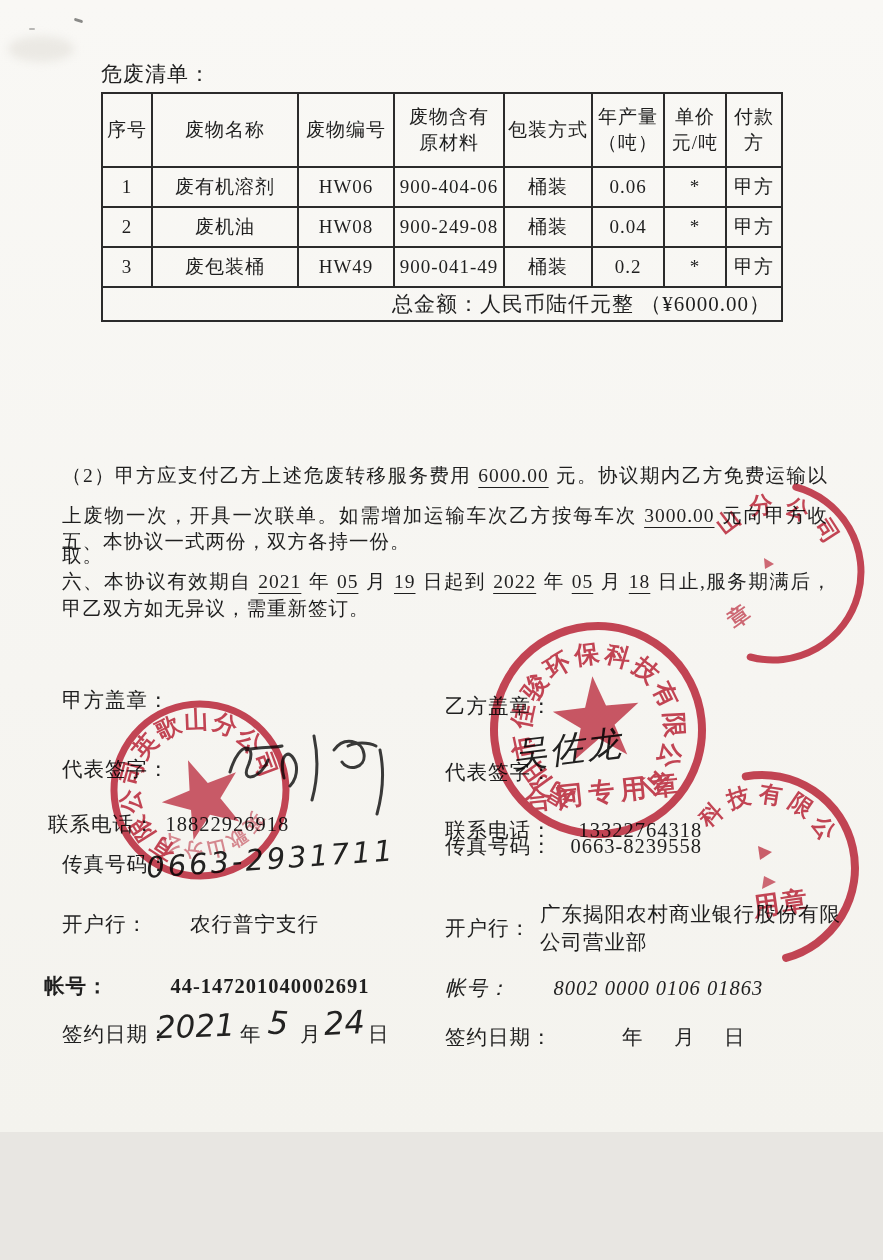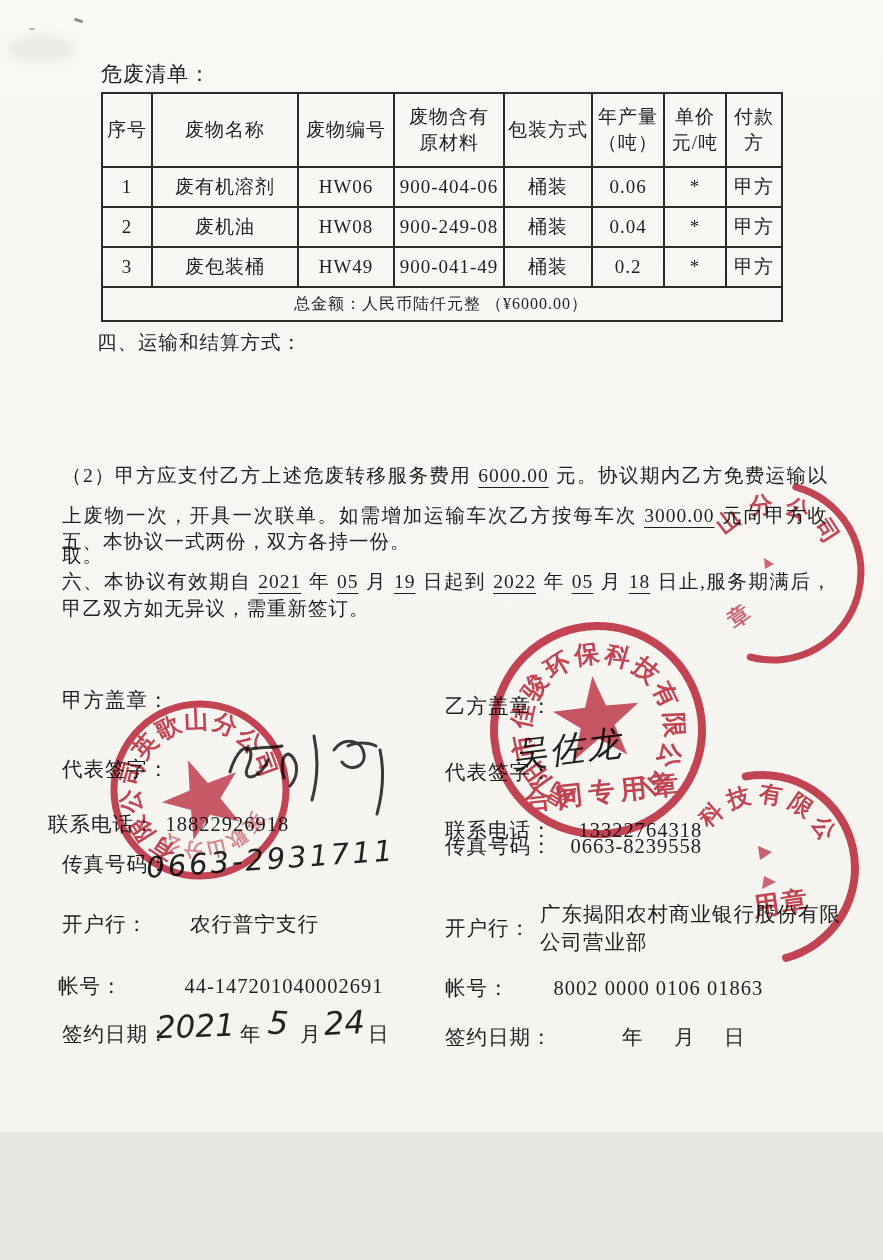--- a/index.html
+++ b/index.html
@@ -11,21 +11,21 @@
   .speck{position:absolute;background:#8a8a88;border-radius:2px;}
   .smudge{position:absolute;background:#ebe9e4;border-radius:50%;filter:blur(4px);}
 
   
   .list-title{left:101px;top:60px;font-size:21px;letter-spacing:1px;}
   table.waste{position:absolute;left:101px;top:92px;border-collapse:collapse;table-layout:fixed;width:680px;background:transparent;}
   table.waste th,table.waste td{border:2px solid #2b2b2b;text-align:center;vertical-align:middle;
       font-size:19px;font-weight:normal;padding:1px 2px;letter-spacing:1px;}
   table.waste thead th{height:70px;white-space:pre-line;line-height:26px;}
   table.waste tbody td{height:36px;}
-  table.waste tfoot td{height:30px;text-align:center;padding-right:4px;font-size:16px;}
+  table.waste tfoot td{height:30px;text-align:right;padding-right:10px;font-size:21px;}
 
   
   .para{position:absolute;font-size:19.5px;line-height:36px;letter-spacing:1px;text-align:justify;}
   .uv{text-decoration:underline;text-underline-offset:5px;padding:0 7px;}
   .tight{line-height:27px;}
 
   
   .row{position:absolute;font-size:20.5px;white-space:nowrap;letter-spacing:1px;}
   .val{margin-left:10px;}
 
@@ -108,21 +108,20 @@
           <td>甲方</td>
         </tr>
       </tbody>
     <tfoot>
       <tr>
         <td colspan="8">总金额：人民币陆仟元整 （¥6000.00）</td>
       </tr>
     </tfoot>
   </table>
 
-  <div class="abs para" style="left:97px;top:325px;">四、运输和结算方式：</div>
 
   <div class="abs para" style="left:62px;top:456px;width:766px;line-height:40px;">
     <span>（2）甲方应支付乙方上述危废转移服务费用</span><span class="uv">6000.00</span><span>元。协议期内乙方免费运输以上废物一次，开具一次联单。如需增加运输车次乙方按每车次</span><span class="uv">3000.00</span><span>元向甲方收取。</span>
   </div>
 
   <div class="abs para" style="left:62px;top:524px;">五、本协议一式两份，双方各持一份。</div>
 
   <div class="abs para tight" style="left:62px;top:568px;width:770px;">
     <span>六、本协议有效期自</span><span class="uv">2021</span><span>年</span><span class="uv">05</span><span>月</span><span class="uv">19</span><span>日起到</span><span class="uv">2022</span><span>年</span><span class="uv">05</span><span>月</span><span class="uv">18</span><span>日止,服务期满后，甲乙双方如无异议，需重新签订。</span>
   </div>
@@ -130,21 +129,21 @@
 
   <div class="row" style="left:62px;top:686px;">甲方盖章：</div>
   <div class="row" style="left:62px;top:755px;">代表签字：</div>
   <div class="row" style="left:48px;top:810px;">
     <span>联系电话：</span><span class="val">18822926918</span>
   </div>
   <div class="row" style="left:62px;top:850px;">传真号码：</div>
   <div class="row" style="left:62px;top:910px;">
     <span>开户行：</span><span class="val" style="margin-left:42px;">农行普宁支行</span>
   </div>
-  <div class="row" style="left:58px;top:972px;">
+  <div class="row" style="left:44px;top:972px;font-weight:bold;">
     <span>帐号：</span><span class="val" style="margin-left:62px;">44-147201040002691</span>
   </div>
   <div class="row" style="left:62px;top:1020px;">签约日期：</div>
   <div class="row" style="left:240px;top:1020px;">年</div>
   <div class="row" style="left:300px;top:1020px;">月</div>
   <div class="row" style="left:368px;top:1020px;">日</div>
   <div class="hand" style="left:156px;top:1008px;font-size:31px;transform:rotate(-2deg);">2021</div>
   <div class="hand" style="left:268px;top:1004px;font-size:32px;transform:rotate(4deg);">5</div>
   <div class="hand" style="left:324px;top:1004px;font-size:32px;transform:rotate(-3deg);">24</div>
   <div class="hand" style="left:146px;top:842px;font-size:29px;letter-spacing:3px;transform:rotate(-4deg);">0663-2931711</div>
@@ -153,21 +152,21 @@
   <div class="row" style="left:445px;top:758px;">代表签字：</div>
   <div class="hand" style="left:512px;top:726px;font-size:35px;letter-spacing:2px;transform:rotate(-7deg);">吴佐龙</div>
   <div class="row" style="left:445px;top:816px;">
     <span>联系电话：</span><span class="val" style="margin-left:26px;">13322764318</span>
   </div>
   <div class="row" style="left:445px;top:832px;font-family:Liberation Serif, serif;">
     <span>传真号码：</span><span class="val" style="margin-left:18px;">0663-8239558</span>
   </div>
   <div class="row" style="left:445px;top:914px;">开户行：</div>
   <div class="abs" style="left:540px;top:900px;width:312px;font-size:20.5px;line-height:28px;letter-spacing:1px;">广东揭阳农村商业银行股份有限公司营业部</div>
-  <div class="row" style="left:445px;top:974px;">
+  <div class="row" style="left:445px;top:974px;font-style:italic;">
     <span>帐号：</span><span class="val" style="margin-left:44px;">8002 0000 0106 01863</span>
   </div>
   <div class="row" style="left:445px;top:1023px;">签约日期：</div>
   <div class="row" style="left:622px;top:1023px;">年</div>
   <div class="row" style="left:674px;top:1023px;">月</div>
   <div class="row" style="left:724px;top:1023px;">日</div>
 
   <svg class="stamp" style="left:102px;top:692px;" width="200" height="200" viewBox="0 0 200 200">
     <g transform="rotate(-22 98 98)">
       <circle cx="98" cy="98" r="86" fill="none" stroke="var(--red)" stroke-width="7"></circle>

